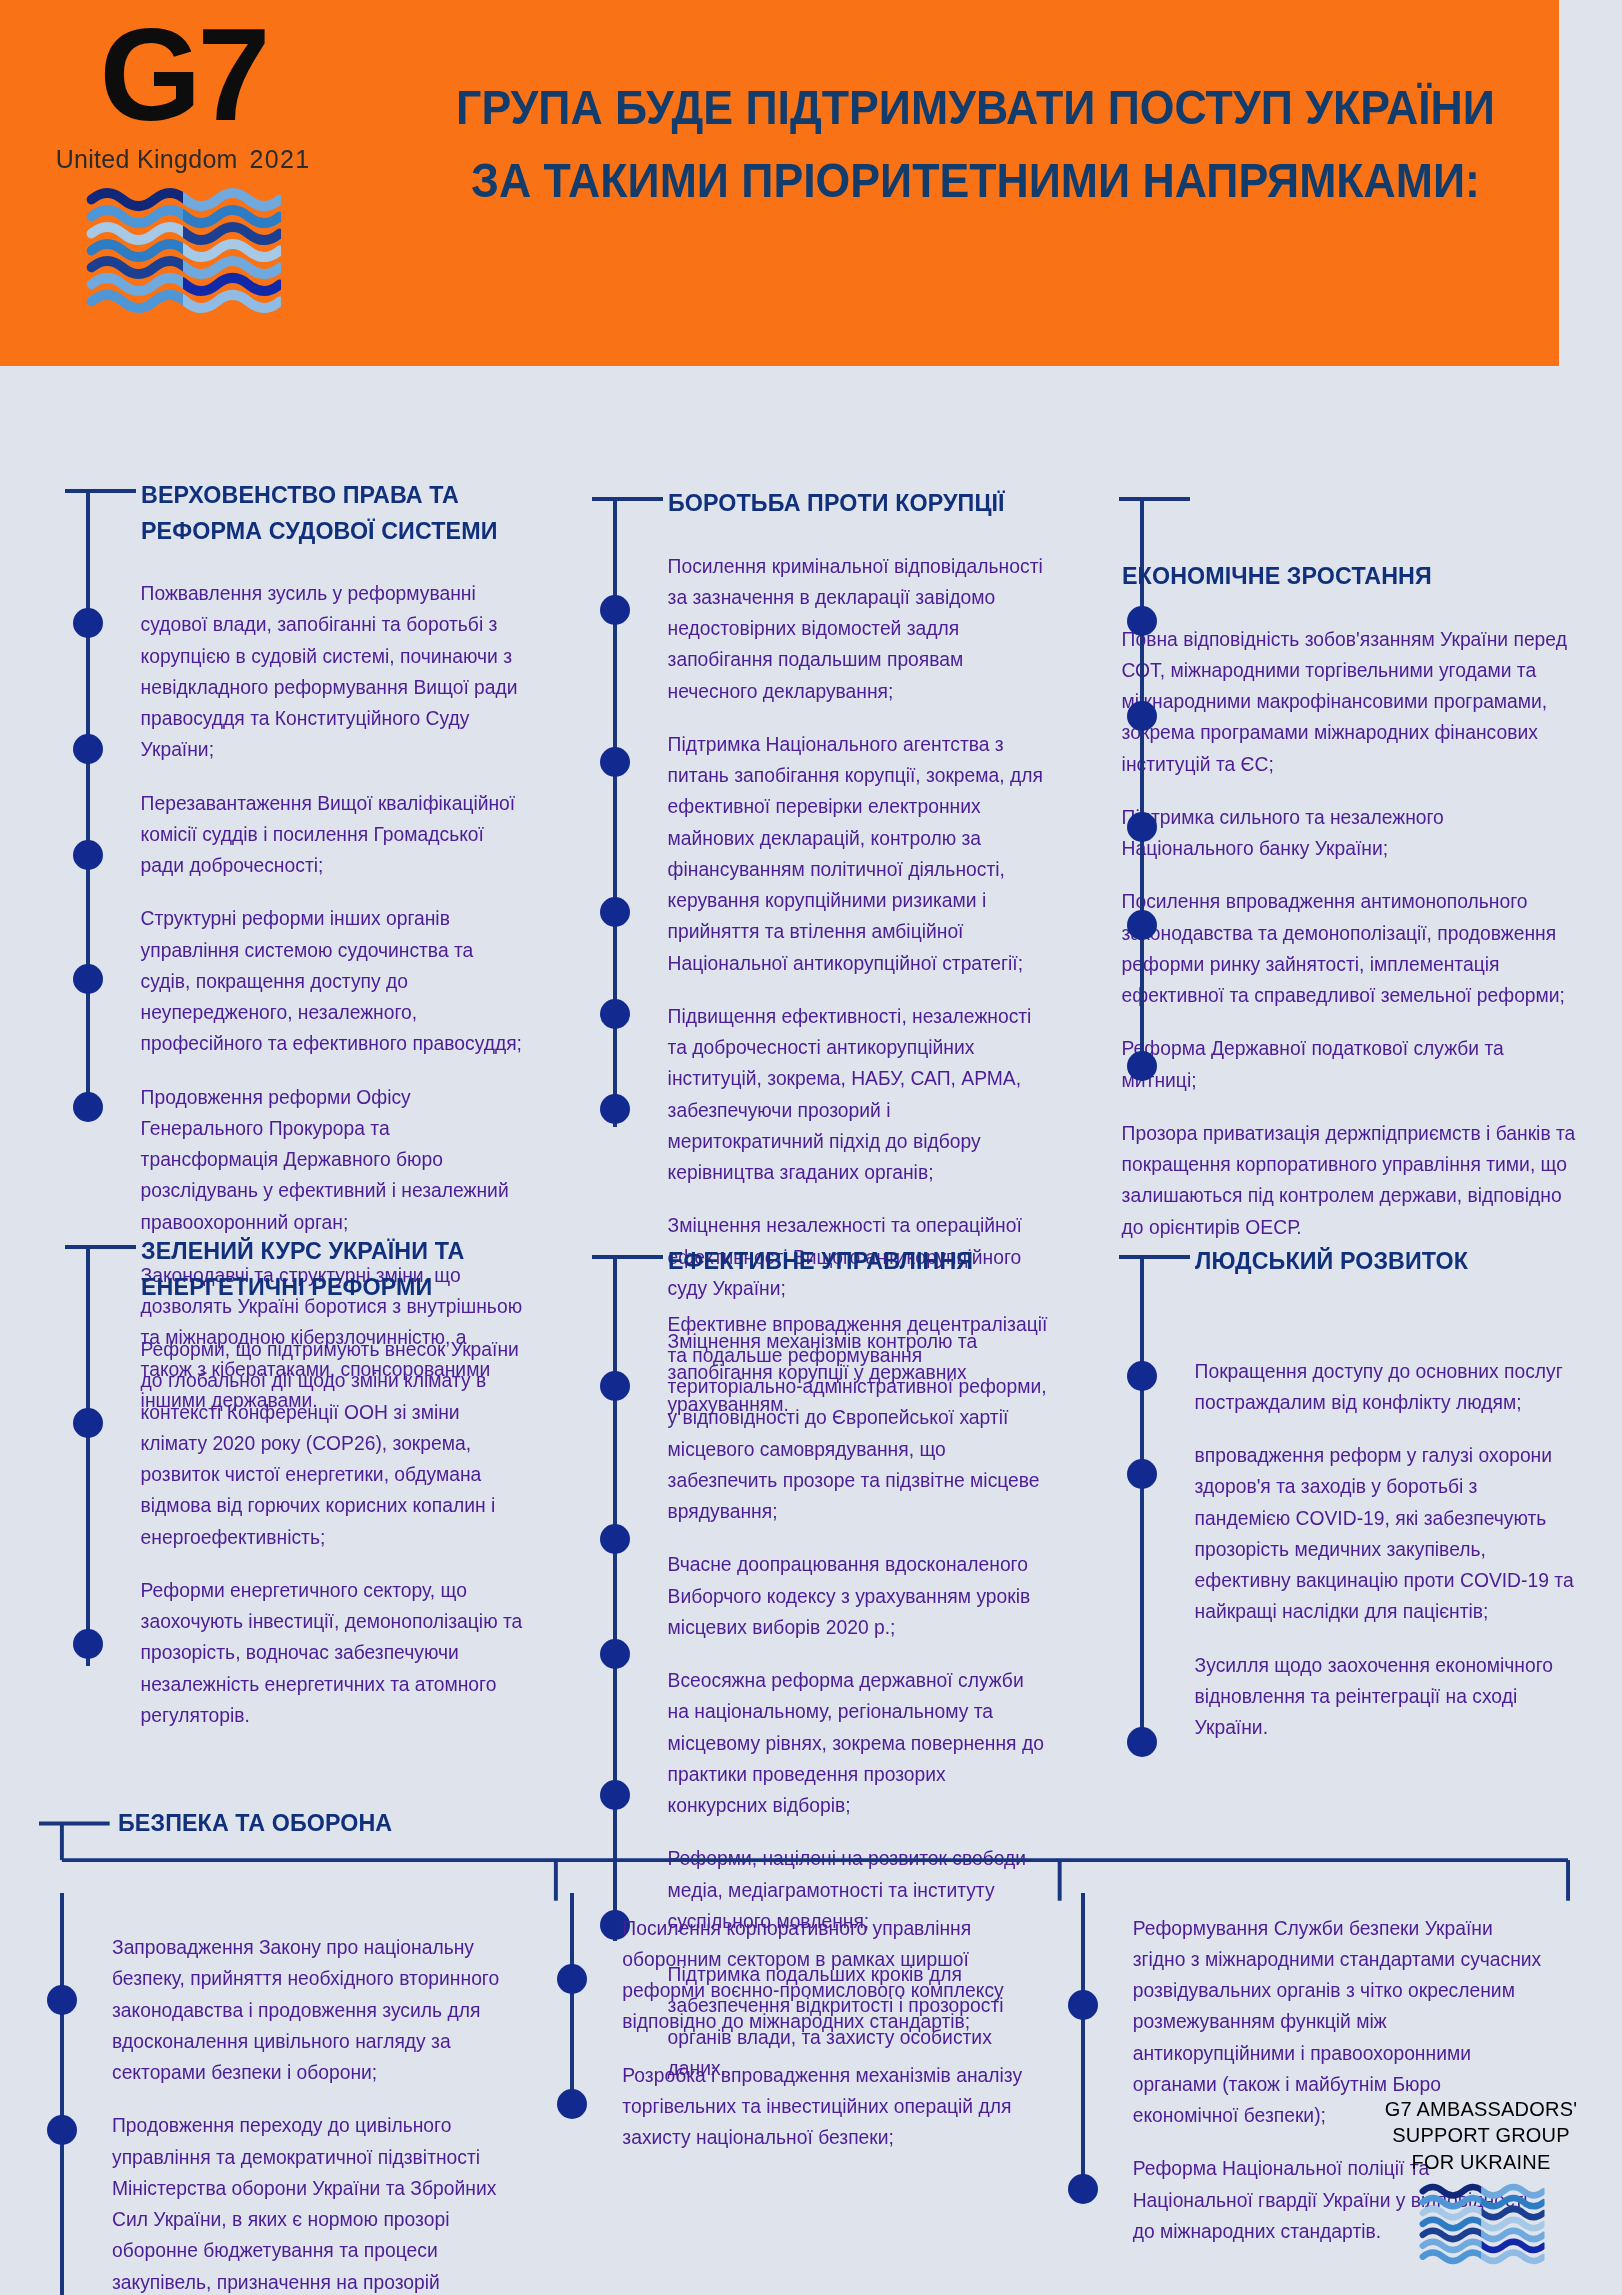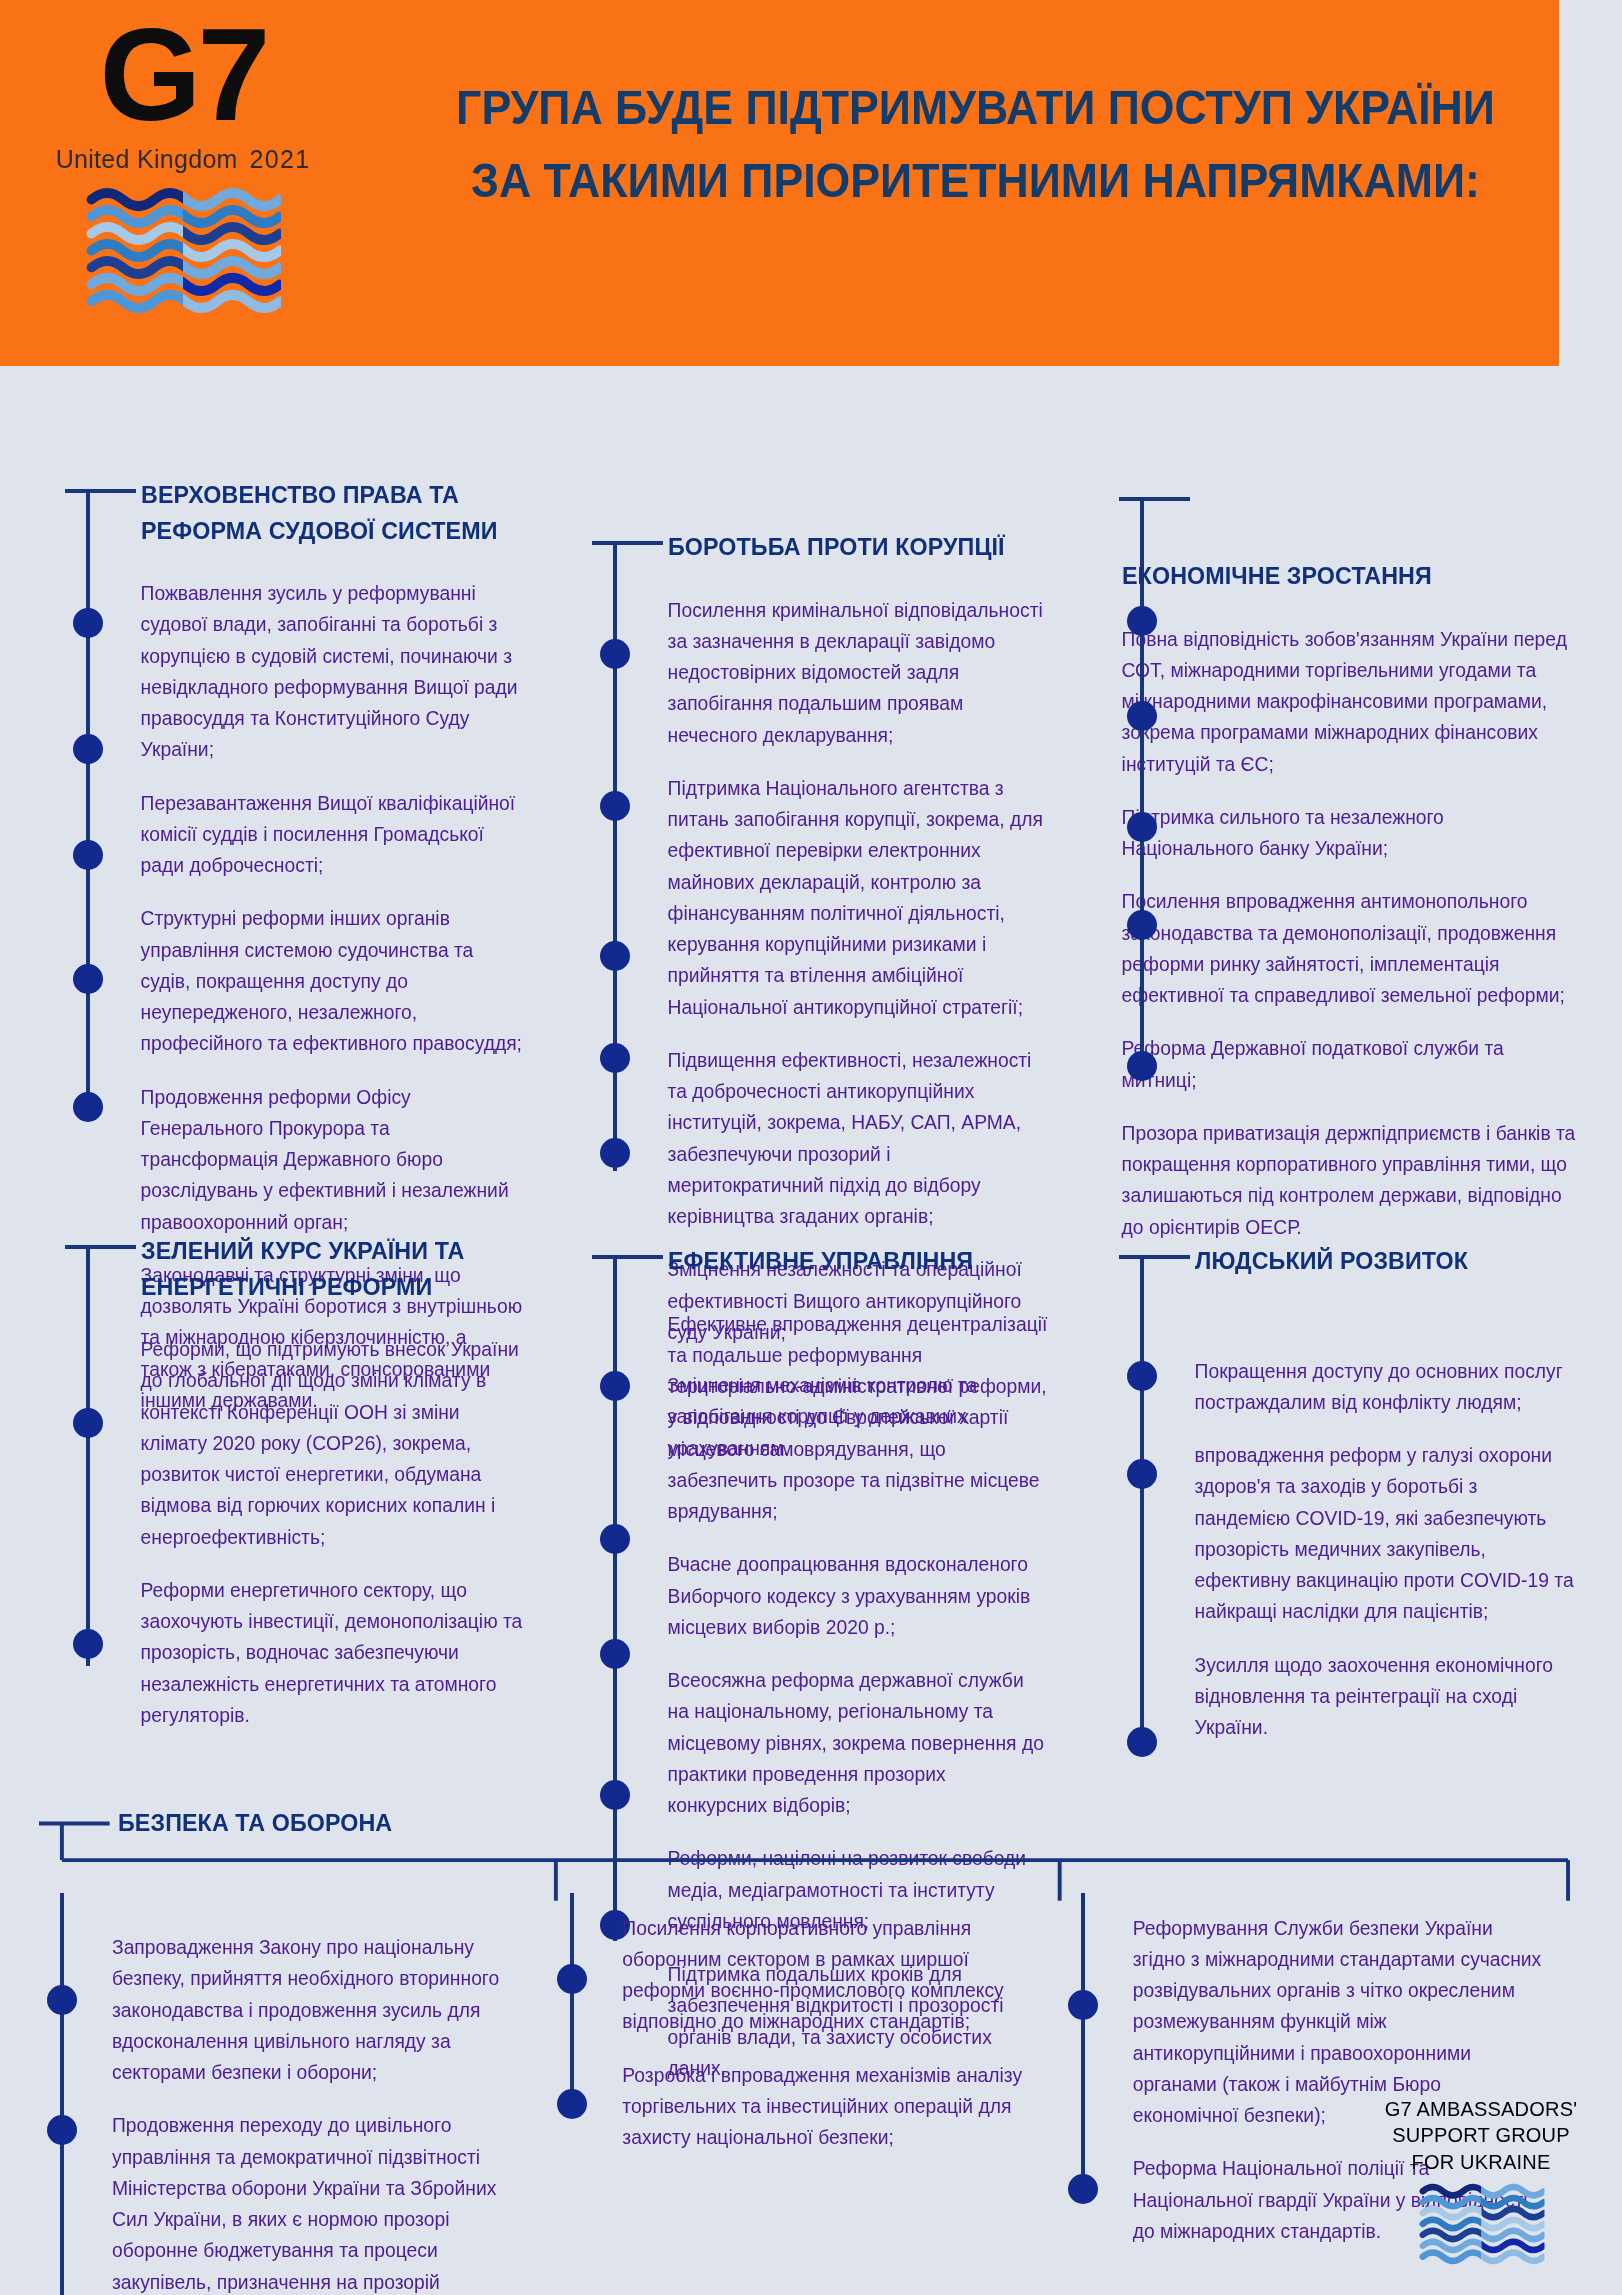--- a/index.html
+++ b/index.html
@@ -249,21 +249,21 @@
       <div class="items">
         <div class="item">Пожвавлення зусиль у реформуванні судової влади, запобіганні та боротьбі з корупцією в судовій системі, починаючи з невідкладного реформування Вищої ради правосуддя та Конституційного Суду України;</div>
         <div class="item">Перезавантаження Вищої кваліфікаційної комісії суддів і посилення Громадської ради доброчесності;</div>
         <div class="item">Структурні реформи інших органів управління системою судочинства та судів, покращення доступу до неупередженого, незалежного, професійного та ефективного правосуддя;</div>
         <div class="item">Продовження реформи Офісу Генерального Прокурора та трансформація Державного бюро розслідувань у ефективний і незалежний правоохоронний орган;</div>
         <div class="item">Законодавчі та структурні зміни, що дозволять Україні боротися з внутрішньою та міжнародною кіберзлочинністю, а також з кібератаками, спонсорованими іншими державами.</div>
       </div>
     </div>
   </div>
 
-  <div class="section" style="left:592px; top:119px; width:458px;margin-top:44px;">
+  <div class="section" style="left:592px; top:119px; width:458px;">
     <div class="rail">
       <div class="cap"></div>
       <div class="stem" style="height:628px;"></div>
       <div class="dot" style="top:110px;"></div>
       <div class="dot" style="top:262px;"></div>
       <div class="dot" style="top:412px;"></div>
       <div class="dot" style="top:514px;"></div>
       <div class="dot" style="top:609px;"></div>
     </div>
     <div class="section-body">

